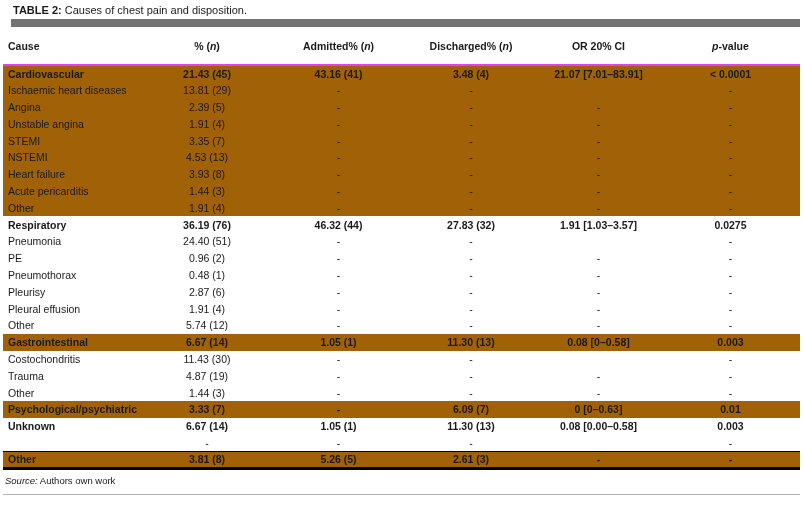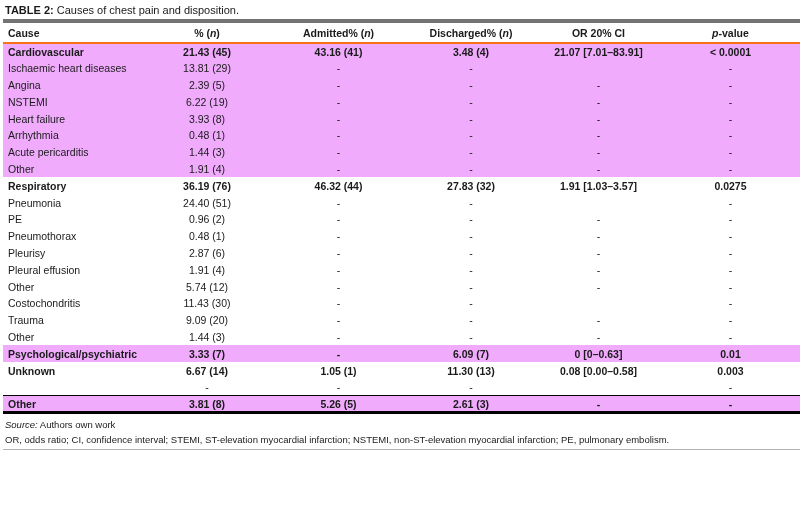--- a/index.html
+++ b/index.html
@@ -3,39 +3,40 @@
 <meta charset="utf-8">
 <style>
   html,body{margin:0;padding:0;}
   body{
     width:803px;height:510px;background:#ffffff;color:#1a1a1a;
     font-family:"Liberation Sans",sans-serif;overflow:hidden;
   }
   .wrap{padding:0 3px;}
   .title{
     font-size:11px;line-height:12px;padding:4px 1px 3px 2px;
-    border-bottom:4px solid #737373;
+    border-bottom:8px solid #737373;
+    margin-left:8px;
   }
   .title b{font-weight:bold;}
   table{
     width:797px;border-collapse:collapse;table-layout:fixed;
     font-size:10.5px;line-height:12px;
   }
   thead th{
-    font-weight:bold;text-align:center;padding:3px 2px;height:13px;
-    border-bottom:2px solid #f97316;vertical-align:middle;
+    font-weight:bold;text-align:center;padding:12px 2px;height:13px;
+    border-bottom:2px solid #d946ef;vertical-align:middle;
   }
   thead th:first-child{text-align:left;padding-left:5px;}
   tbody tr{height:16.8px;}
   td{
     text-align:center;padding:0 3px;vertical-align:middle;
     white-space:nowrap;overflow:hidden;
   }
   td:first-child{text-align:left;padding-left:5px;}
-  tr.shade{background:#f0abfc;margin-top:36px;}
+  tr.shade{background:#a16207;margin-top:36px;}
   tr.cat{font-weight:bold;}
   tr.rule-top{border-top:1px solid #000;}
   table{border-bottom:3px solid #000;}
   .it{font-style:italic;}
   .footer{font-size:9.5px;line-height:11px;padding:5px 2px 4px 2px;
     border-bottom:1px solid #b3b3b3;}
   .src-line{margin-bottom:4px;}
   .src-label{font-style:italic;}
 </style>
 </head>
@@ -85,38 +86,46 @@
         </tr>
         <tr class="shade">
           <td>Angina</td>
           <td>2.39 (5)</td>
           <td>-</td>
           <td>-</td>
           <td>-</td>
           <td>-</td>
         </tr>
         <tr class="shade">
+          <td>Unstable angina</td>
+          <td>1.91 (4)</td>
+          <td>-</td>
+          <td>-</td>
+          <td>-</td>
+          <td>-</td>
+        </tr>
+        <tr class="shade">
+          <td>STEMI</td>
+          <td>3.35 (7)</td>
+          <td>-</td>
+          <td>-</td>
+          <td>-</td>
+          <td>-</td>
+        </tr>
+        <tr class="shade">
           <td>NSTEMI</td>
-          <td>6.22 (19)</td>
+          <td>4.53 (13)</td>
           <td>-</td>
           <td>-</td>
           <td>-</td>
           <td>-</td>
         </tr>
         <tr class="shade">
           <td>Heart failure</td>
           <td>3.93 (8)</td>
-          <td>-</td>
-          <td>-</td>
-          <td>-</td>
-          <td>-</td>
-        </tr>
-        <tr class="shade">
-          <td>Arrhythmia</td>
-          <td>0.48 (1)</td>
           <td>-</td>
           <td>-</td>
           <td>-</td>
           <td>-</td>
         </tr>
         <tr class="shade">
           <td>Acute pericarditis</td>
           <td>1.44 (3)</td>
           <td>-</td>
           <td>-</td>
@@ -180,31 +189,39 @@
           <td>-</td>
         </tr>
         <tr>
           <td>Other</td>
           <td>5.74 (12)</td>
           <td>-</td>
           <td>-</td>
           <td>-</td>
           <td>-</td>
         </tr>
+        <tr class="cat shade">
+          <td>Gastrointestinal</td>
+          <td>6.67 (14)</td>
+          <td>1.05 (1)</td>
+          <td>11.30 (13)</td>
+          <td>0.08 [0–0.58]</td>
+          <td>0.003</td>
+        </tr>
         <tr>
           <td>Costochondritis</td>
           <td>11.43 (30)</td>
           <td>-</td>
           <td>-</td>
           <td></td>
           <td>-</td>
         </tr>
         <tr>
           <td>Trauma</td>
-          <td>9.09 (20)</td>
+          <td>4.87 (19)</td>
           <td>-</td>
           <td>-</td>
           <td>-</td>
           <td>-</td>
         </tr>
         <tr>
           <td>Other</td>
           <td>1.44 (3)</td>
           <td>-</td>
           <td>-</td>
@@ -243,16 +260,15 @@
           <td>-</td>
           <td>-</td>
         </tr>
       </tbody>
   </table>
 
   <div class="footer">
     <div class="src-line">
       <span class="src-label">Source:</span><span> Authors own work</span>
     </div>
-    <div>OR, odds ratio; CI, confidence interval; STEMI, ST-elevation myocardial infarction; NSTEMI, non-ST-elevation myocardial infarction; PE, pulmonary embolism.</div>
   </div>
 
 </div>
 
 </body></html>

